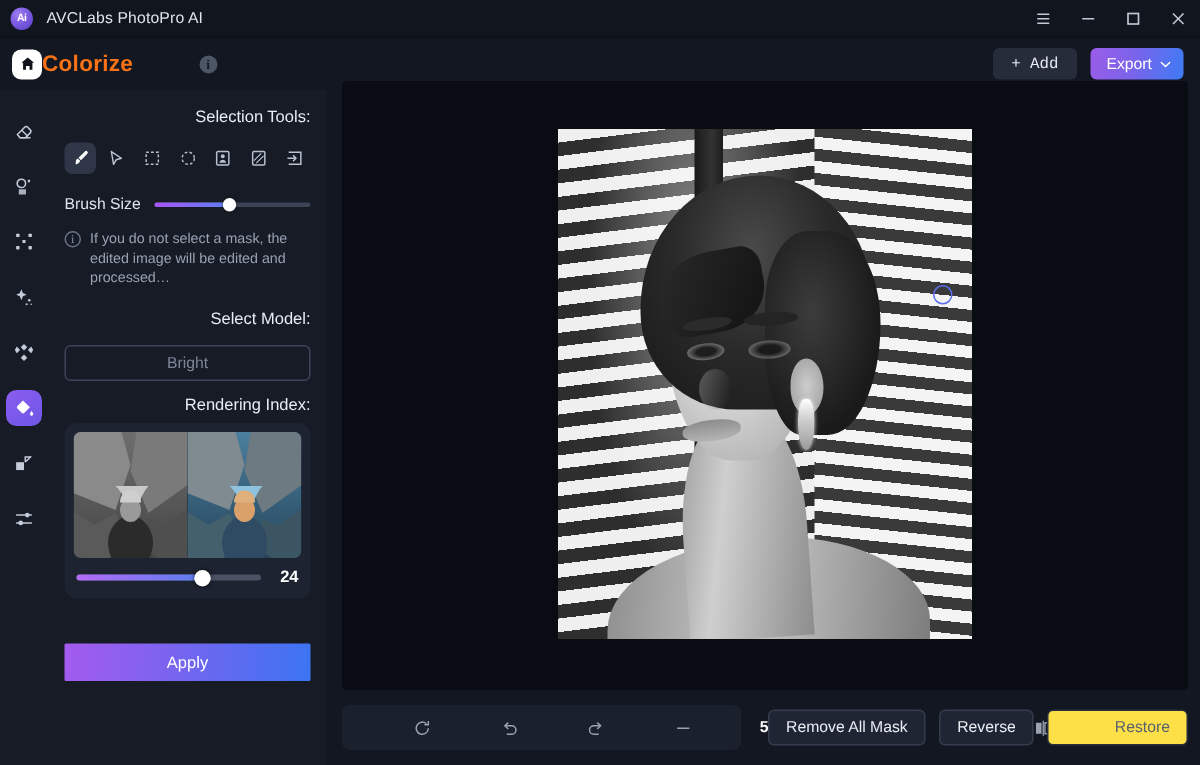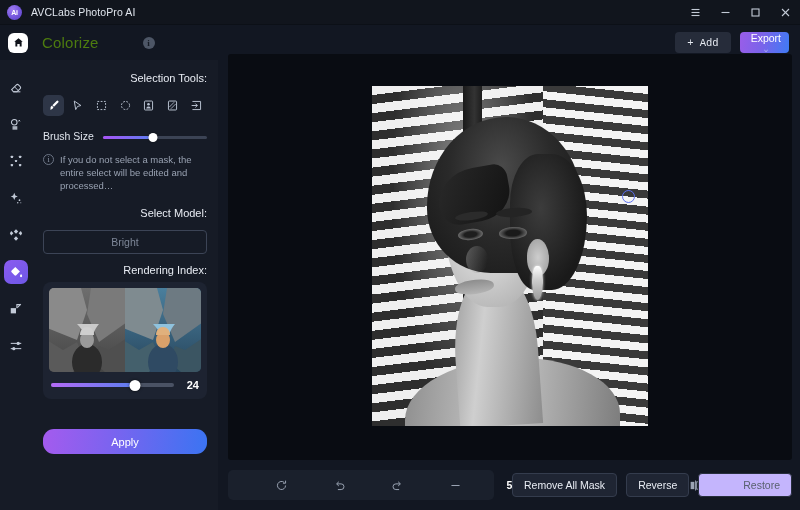--- a/index.html
+++ b/index.html
@@ -36,38 +36,38 @@
   
   #header {
     position: absolute; left: 0; top: 25px; width: 800px; height: 35px;
     display: flex; align-items: center;
   }
   .home-icon {
     width: 20px; height: 20px; border-radius: 6px; background: #ffffff;
     margin-left: 8px; display: flex; align-items: center; justify-content: center;
   }
   .page-title {
-    margin-left: 14px; font-size: 15px; font-weight: normal; color: #4d7c0f; letter-spacing: .2px;
+    font-size: 15px; font-weight: bold; color: #f97316; letter-spacing: .2px;
   }
   .info-dot {
     margin-left: 44px; width: 12px; height: 12px; border-radius: 50%;
     background: #4d5666; color: #151a24; font-size: 9px; font-weight: bold;
     display: flex; align-items: center; justify-content: center; font-family: "Liberation Serif", serif;
   }
   .hdr-right { margin-left: auto; display: flex; align-items: center; gap: 9px; margin-right: 11px; }
   .btn-add {
     height: 21px; padding: 0 12px; border-radius: 4px; background: #262c3a;
     color: #e6eaf1; font-size: 10.5px; display: flex; align-items: center; gap: 4px;
     border: none; font-family: Liberation Mono, monospace;
   }
   .btn-export {
     height: 21px; padding: 0 8px 0 11px; border-radius: 4px;
     background: linear-gradient(100deg, #9a5de8 0%, #7b63ea 45%, #3f7bf5 100%);
     color: #ffffff; font-size: 10.5px; display: flex; align-items: center; gap: 5px;
-    border: none; font-family: "Liberation Sans", sans-serif; flex-direction: column;
+    border: none; font-family: "Liberation Sans", sans-serif;
   }
 
   
   #rail {
     position: absolute; left: 0; top: 60px; width: 32px; height: 450px;
     background: #161b26;
     display: flex; flex-direction: column; align-items: center; padding-top: 15px; gap: 13px;
   }
   .rail-item {
     width: 24px; height: 24px; border-radius: 7px;
@@ -86,21 +86,21 @@
   }
   .section-label { font-size: 11px; color: #e8ecf3; margin-bottom: 11px; text-align: right; }
 
   .tool-row { display: flex; align-items: center; gap: 3px; margin-bottom: 14px; }
   .tool {
     width: 21px; height: 21px; border-radius: 5px;
     display: flex; align-items: center; justify-content: center; color: #b9c2d1;
   }
   .tool.active { background: #2e3647; color: #ffffff; }
 
-  .brush-row { display: flex; align-items: flex-end; gap: 9px; margin-bottom: 11px; }
+  .brush-row { display: flex; align-items: center; gap: 9px; margin-bottom: 11px; }
   .brush-label { font-size: 10.5px; color: #dfe4ec; white-space: nowrap; }
   .slider { position: relative; flex: 1; height: 10px; display: flex; align-items: center; }
   .slider .track { position: absolute; left: 0; right: 0; height: 3px; border-radius: 2px; background: #3b4354; }
   .slider .fill { position: absolute; left: 0; height: 3px; border-radius: 2px;
     background: linear-gradient(90deg, #a855f7 0%, #5b7ef0 100%); }
   .slider .thumb {
     position: absolute; width: 9px; height: 9px; border-radius: 50%;
     background: #ffffff; box-shadow: 0 0 2px rgba(0,0,0,.6); transform: translateX(-50%);
   }
 
@@ -132,21 +132,21 @@
   .ri-slider { position: relative; flex: 1; height: 11px; display: flex; align-items: center; }
   .ri-slider .track { position: absolute; left: 0; right: 0; height: 4px; border-radius: 2px; background: #4a5264; }
   .ri-slider .fill { position: absolute; left: 0; height: 4px; border-radius: 2px;
     background: linear-gradient(90deg, #b46bf5 0%, #5b7ef0 100%); }
   .ri-slider .thumb {
     position: absolute; width: 11px; height: 11px; border-radius: 50%; background: #fff;
     transform: translateX(-50%); box-shadow: 0 0 3px rgba(0,0,0,.7);
   }
 
   .apply-btn {
-    position: absolute; left: 11px; bottom: 56px; width: 164px; height: 25px; border-radius: 11px;
+    position: absolute; left: 11px; bottom: 56px; width: 164px; height: 25px; border-radius: 1px;
     background: linear-gradient(95deg, #a45bee 0%, #7d63ef 40%, #3b74f2 100%);
     color: #ffffff; font-size: 11px; border: none;
     display: flex; align-items: center; justify-content: center;
     font-family: "Liberation Sans", sans-serif;
   }
 
   
   #canvas-wrap {
     position: absolute; left: 228px; top: 54px; width: 564px; height: 406px;
     background: #090c12; border-radius: 3px;
@@ -248,21 +248,21 @@
   }
   .zbtn.val { color: #ffffff; font-weight: bold; font-size: 10.5px; min-width: 30px; }
   .zbtn.ratio { color: #dde2ea; font-weight: bold; font-size: 10px; }
   .right-btns { position: absolute; right: 0; top: 0; display: flex; gap: 9px; align-items: center; height: 30px; }
   .rbtn {
     height: 24px; padding: 0 11px; border-radius: 4px; background: #1f2533;
     border: 1px solid #343c4d; color: #e9edf4; font-size: 10.5px;
     display: flex; align-items: center; font-family: "Liberation Sans", sans-serif;
   }
   .rbtn.disabled { color: #5a6playing; }
-  .rbtn.disabled { color: #59616f; background: #c4b5fd; border-color: #272e3c; padding-left: 44px; }
+  .rbtn.disabled { color: #59616f; background: #fde047; border-color: #272e3c; padding-left: 44px; }
 </style>
 </head>
 <body>
 
 <div id="app">
 
   <div id="titlebar">
     <div class="logo">
       <span>Ai</span>
     </div>
@@ -440,21 +440,21 @@
       <span class="brush-label">Brush Size</span>
       <div class="slider">
         <div class="track"></div>
         <div class="fill" id="brush-fill" style="width: 48%;"></div>
         <div class="thumb" id="brush-thumb" style="left: 48%;"></div>
       </div>
     </div>
 
     <div class="note">
       <div class="note-icon">i</div>
-      <div class="note-text">If you do not select a mask, the entire select will be edited and processed…</div>
+      <div class="note-text">If you do not select a mask, the edited image will be edited and processed…</div>
     </div>
 
     <div class="section-label">Select Model:</div>
     <button class="model-btn">Bright</button>
 
     <div class="section-label" style="margin-top:10px;margin-bottom:6px;">Rendering Index:</div>
 
     <div class="ri-card">
       <div class="ri-imgs">
         <div class="ri-half">

